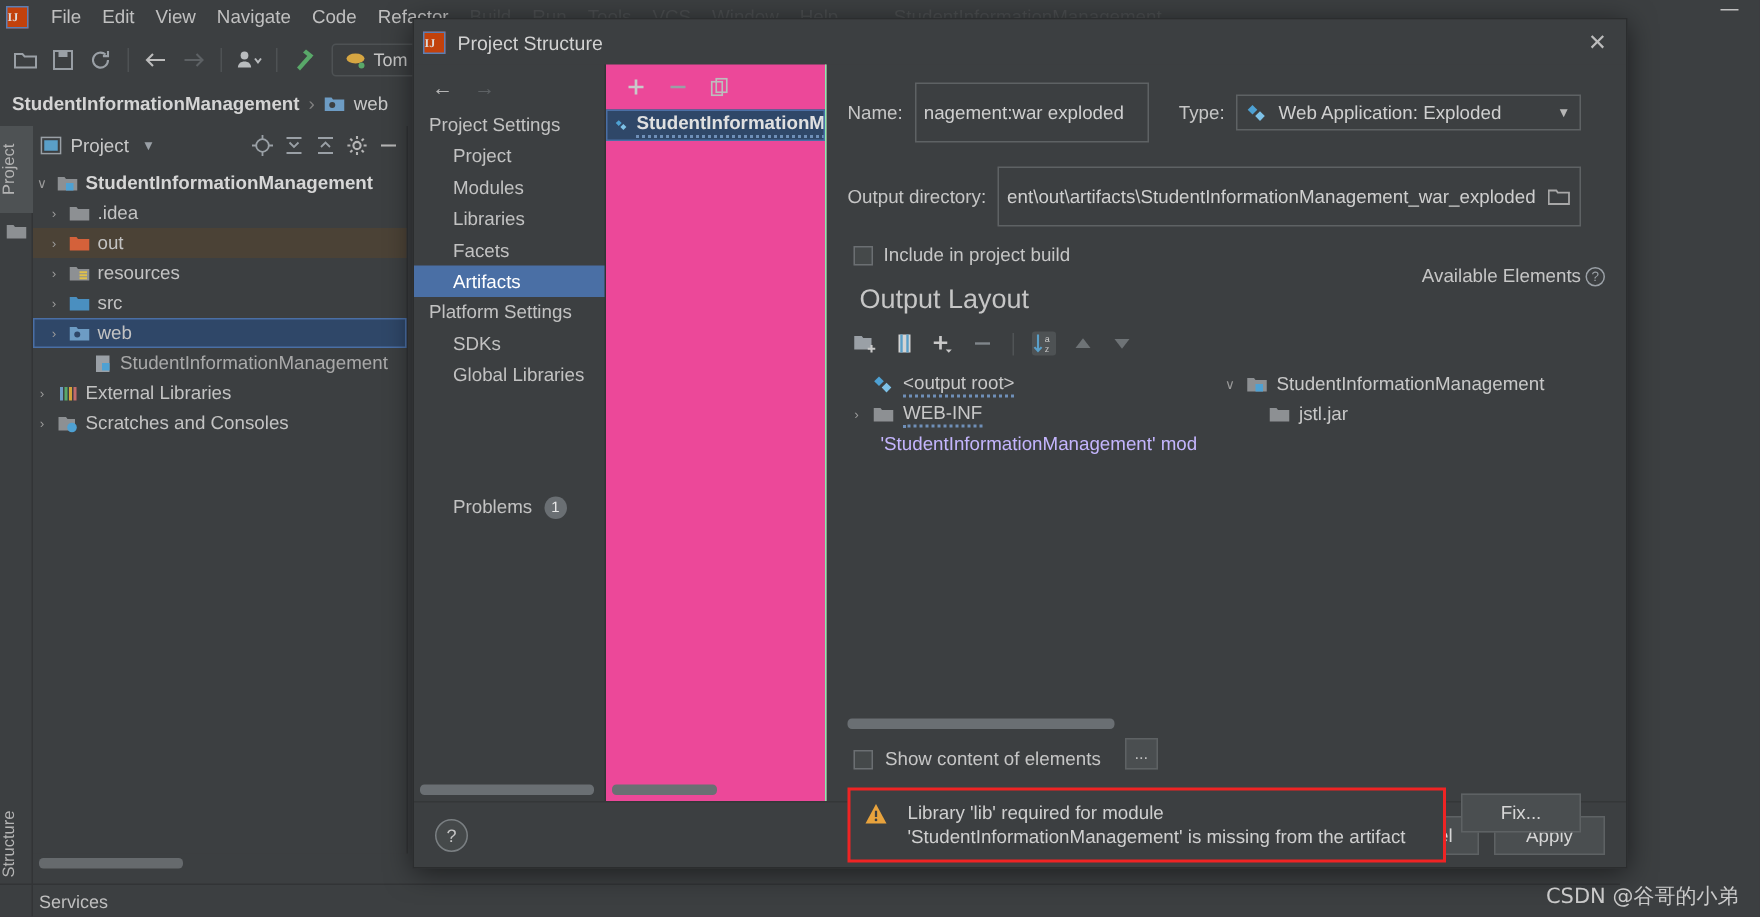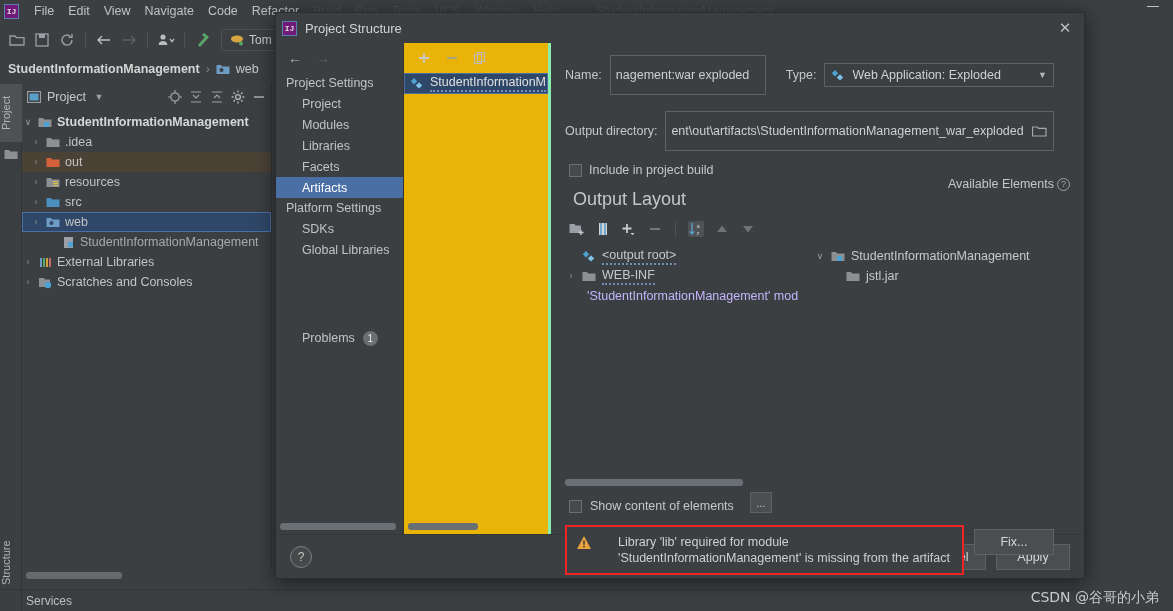--- a/index.html
+++ b/index.html
@@ -14,23 +14,23 @@
   #root { position: relative; width: 1173px; height: 611px; }
 
   
   .ide { position: absolute; inset: 0; background: #3c3f41; }
 
   .menubar {
     position: absolute; left: 0; top: 0; width: 1173px; height: 22px;
     background: #3c3f41; display: flex; align-items: center; padding-left: 4px;
   }
   .ij-logo {
-    width: 15px; height: 15px; border: 1px solid #5a7fb5; background: #701a75;
-    color: #dcdcdc; font-size: 8px; line-height: 13px; text-align: center;
-    font-family: Liberation Mono, monospace; font-weight: bold; margin-right: 8px;
+    width: 15px; height: 15px; border: 1px solid #5a7fb5; background: #c2410c;
+    color: #dcdcdc; font-size: 8px; line-height: 13px; text-align: left;
+    font-family: Liberation Serif, serif; font-weight: bold; margin-right: 8px;
   }
   .menu-item {
     padding: 2px 7px; color: #c0c0c0; font-size: 12.5px; white-space: nowrap;
   }
   .menu-item.faded { color: #4a4d4f; }
   .menu-title { color: #4a4d4f; margin-left: 30px; font-size: 12.5px; }
   .win-min {
     position: absolute; right: 14px; top: 6px; width: 12px; height: 1px;
     background: #c0c0c0;
   }
@@ -152,22 +152,22 @@
     color: #e8e8e8; font-size: 10px; display: flex; align-items: center;
     justify-content: center; padding: 0 4px;
   }
   .nav-hscroll {
     position: absolute; left: 4px; bottom: 4px; width: 116px; height: 7px;
     background: #6a6f73; border-radius: 3px;
   }
 
   
   .dlg-list {
-    width: 147px; flex: none; background: #eab308;
-    border-right: 3px solid #86efac; position: relative;
+    width: 147px; flex: none; background: #ec4899;
+    border-right: 1px solid #86efac; position: relative; font-weight: bold;
   }
   .list-toolbar {
     height: 30px; display: flex; align-items: center; gap: 12px; padding-left: 12px;
     color: #b8b8b8;
   }
   .lt-ico { width: 16px; height: 16px; display:flex; align-items:center; justify-content:center; }
   .artifact-row {
     height: 21px; display: flex; align-items: center; gap: 5px; padding-left: 6px;
     background: #2f4768; outline: 1px solid #4a6fa5; outline-offset: -1px;
     color: #e0e0e0; font-size: 12.5px; white-space: nowrap; overflow: hidden;
@@ -239,21 +239,21 @@
     width: 22px; height: 21px; border: 1px solid #5e6264; background: #4a4e50;
     color: #c0c0c0; font-size: 11px; display: flex; align-items: center;
     justify-content: center; margin-left: 8px;
   }
 
   .error-row {
     display: flex; align-items: flex-start; gap: 10px; margin-top: 12px;
   }
   .error-box {
     flex: 1; border: 2px solid #ef2424; background: #3c3f41;
-    padding: 7px 9px; display: flex; gap: 26px; align-items: flex-start;
+    padding: 7px 9px; display: flex; gap: 13px; align-items: flex-start;
     min-height: 44px;
   }
   .error-text { font-size: 12.5px; color: #cfcfcf; line-height: 16px; }
   .btn {
     height: 26px; min-width: 74px; border: 1px solid #5e6264; background: #4a4e50;
     color: #d6d6d6; font-size: 12.5px; display: flex; align-items: center;
     justify-content: center; padding: 0 14px;
   }
   .btn.fix { margin-top: 4px; width: 80px; }
 

